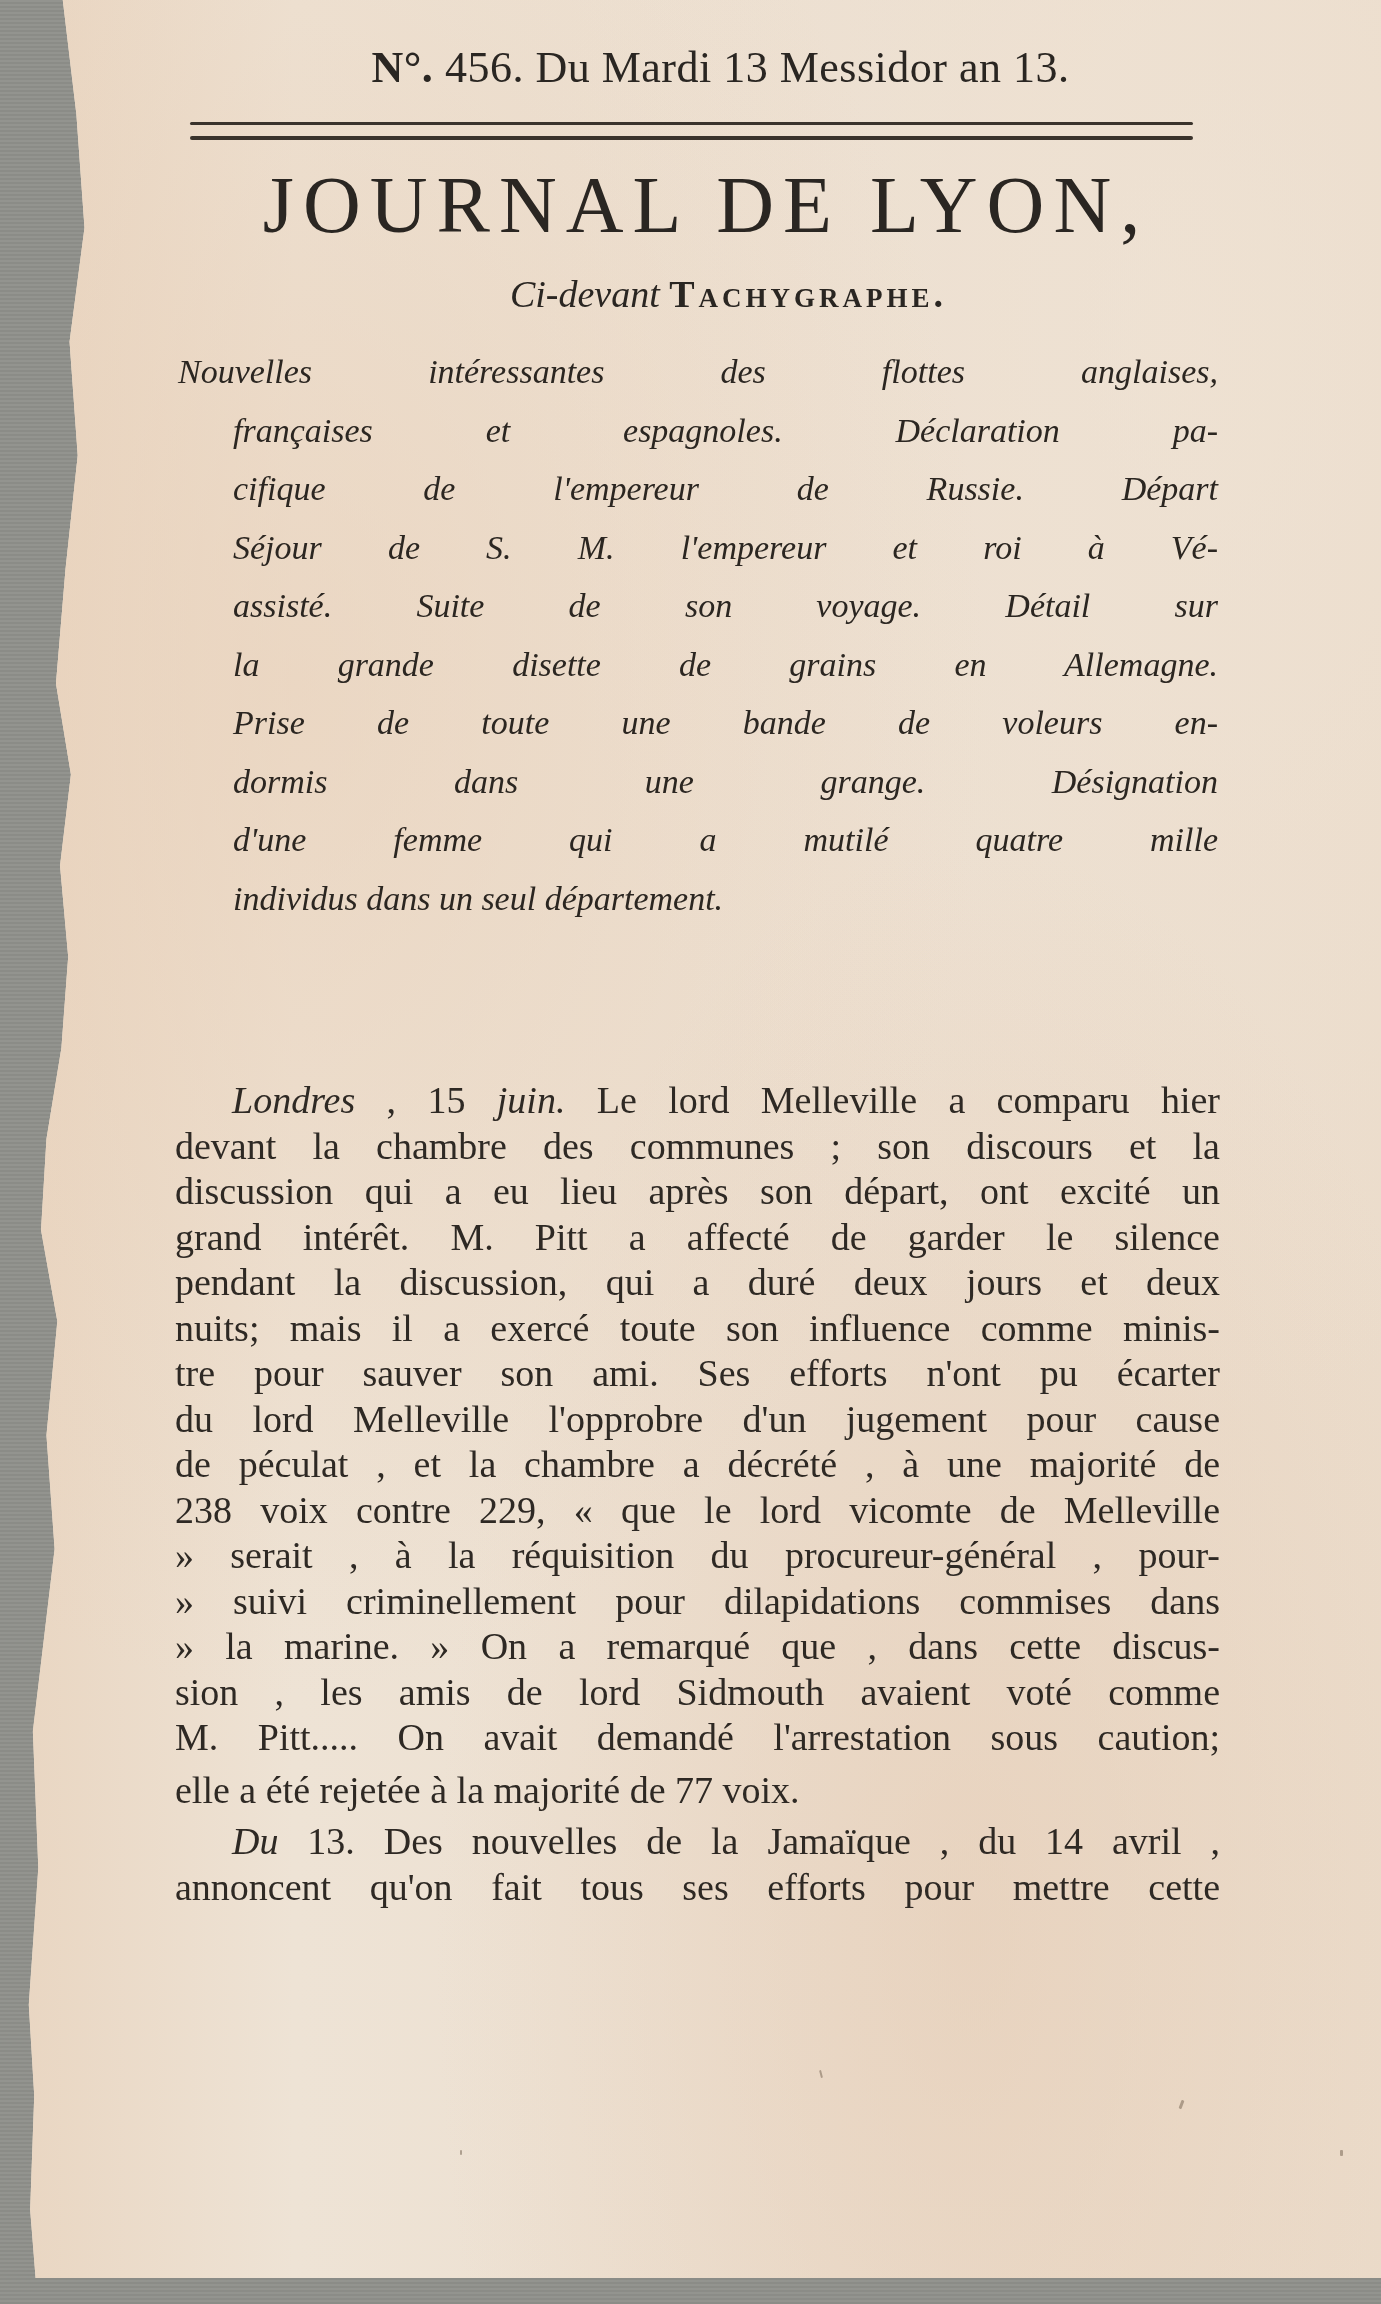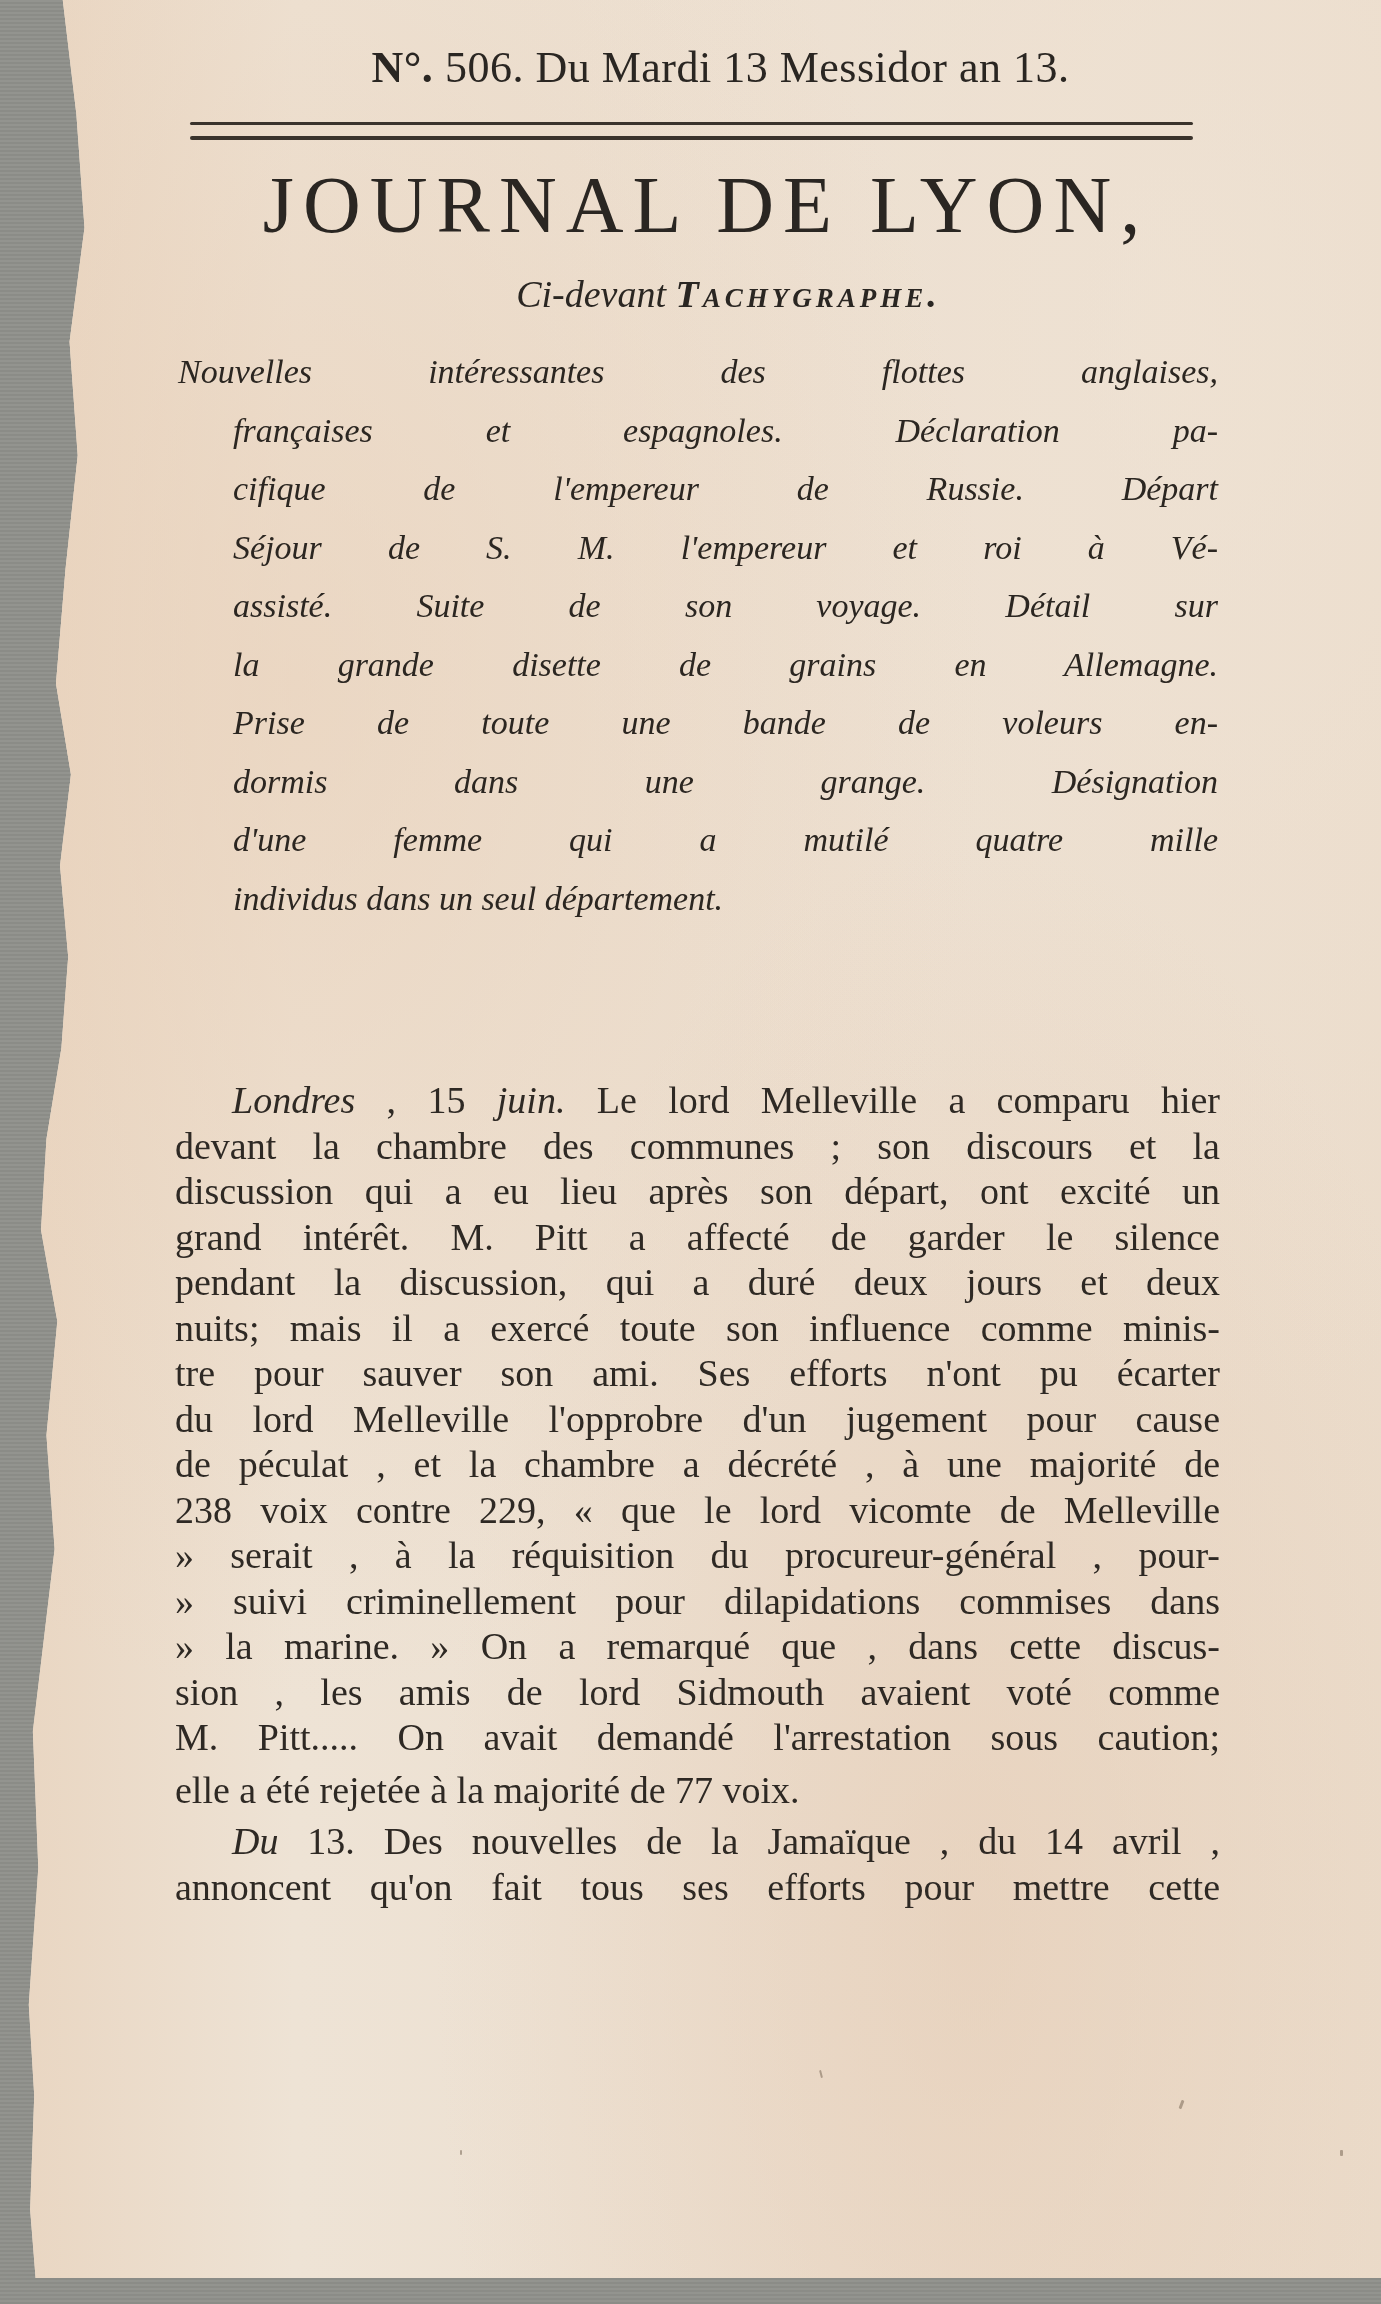--- a/index.html
+++ b/index.html
@@ -78,21 +78,20 @@
       left: 0;
       width: 1381px;
       top: 272px;
       text-align: center;
       font-size: 38px;
       padding-left: 40px;
       box-sizing: border-box;
     }
     .subtitle .ci { font-style: italic; margin-left: 36px; }
     .subtitle .tachy {
-      font-style: italic;
       font-weight: bold;
       font-variant: small-caps;
       letter-spacing: 4px;
     }
     .summary {
       position: absolute;
       left: 178px;
       top: 343px;
       width: 1040px;
       font-style: italic;
@@ -146,21 +145,21 @@
 
 <div class="paper"></div>
 
 <div class="speck" style="left:1180px;top:2100px;width:3px;height:9px;transform:rotate(20deg);"></div>
 <div class="speck" style="left:460px;top:2150px;width:2px;height:5px;"></div>
 <div class="speck" style="left:1340px;top:2150px;width:3px;height:6px;"></div>
 <div class="speck" style="left:820px;top:2070px;width:2px;height:8px;transform:rotate(-15deg);"></div>
 
 <div class="masthead-line">
   <span class="no">N°.</span>
-  <span>506.</span>
+  <span>456.</span>
   <span>Du Mardi 13 Messidor an 13.</span>
 </div>
 
 <div class="rule r1"></div>
 <div class="rule r2"></div>
 
 <div class="title">JOURNAL DE LYON,</div>
 
 <div class="subtitle">
   <span class="ci">Ci-devant</span>

